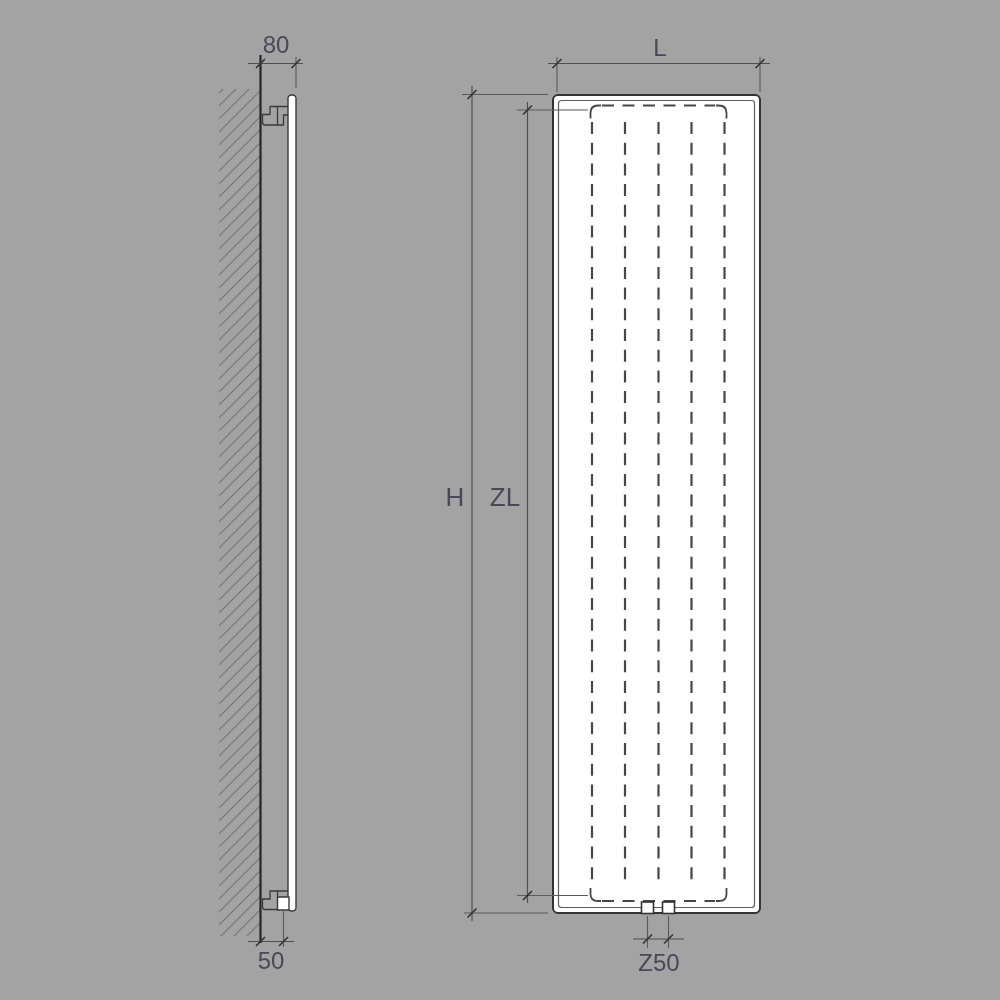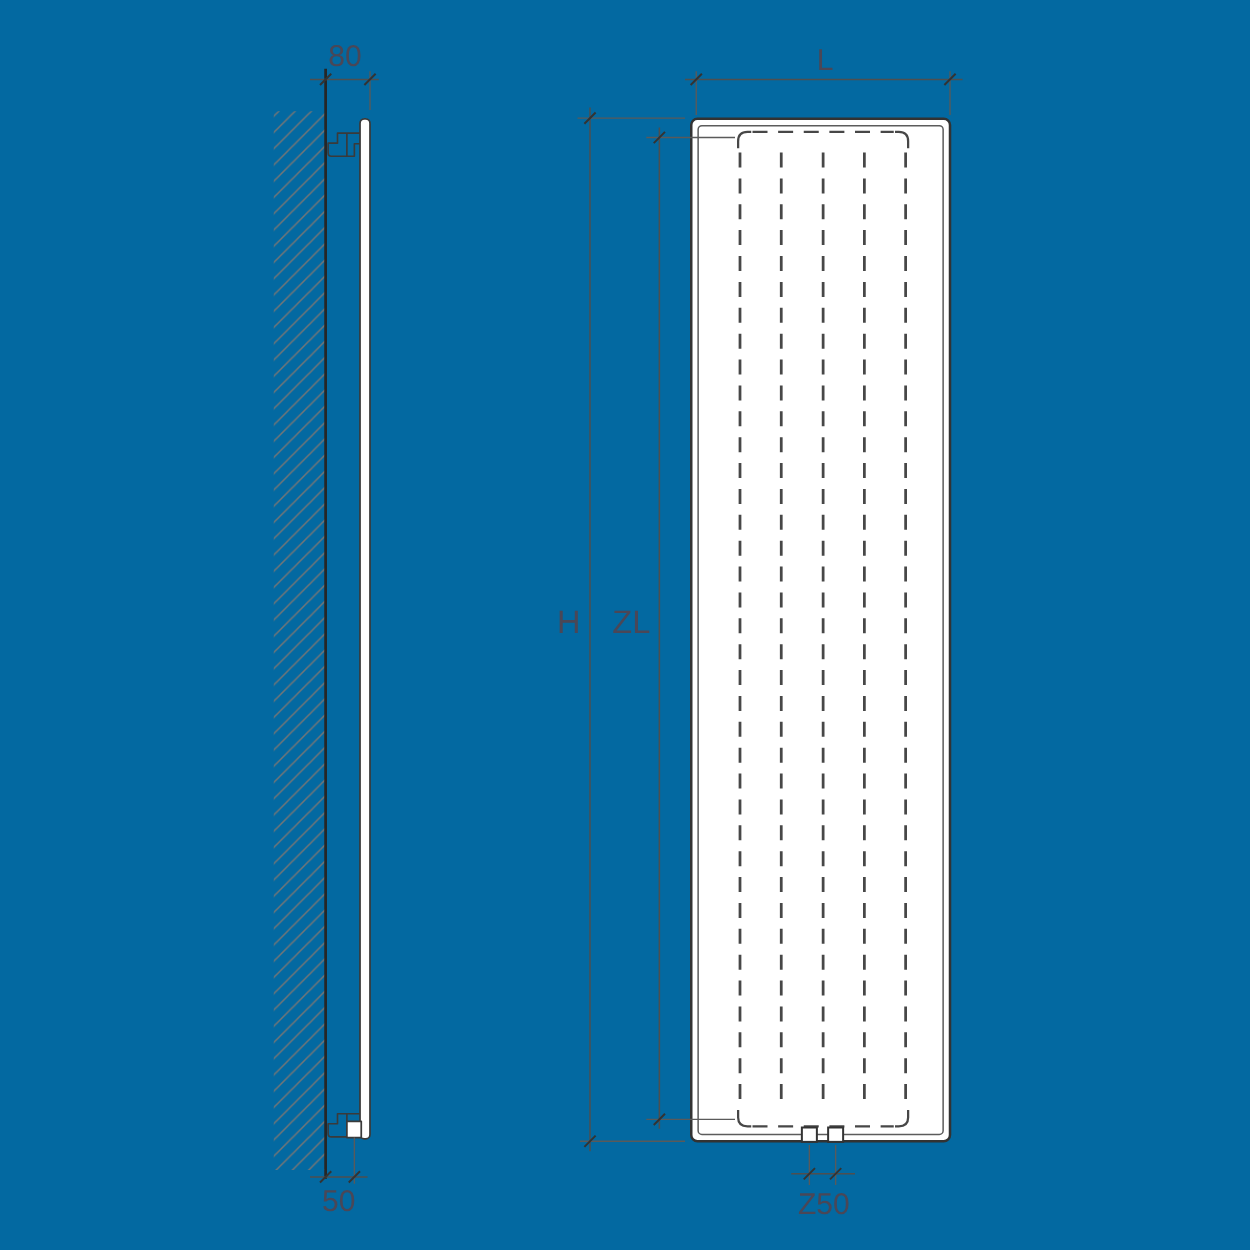--- a/index.html
+++ b/index.html
@@ -4,21 +4,21 @@
 <style>
   html, body {
     margin: 0;
     padding: 0;
     background: #ffffff;
   }
   .canvas {
     position: relative;
     width: 1000px;
     height: 1000px;
-    background: #0369a1;
+    background: #a3a3a3;
     font-family: "Liberation Sans", sans-serif;
     overflow: hidden;
   }
   svg { display: block; }
   text {
     font-family: "Liberation Sans", sans-serif;
     fill: #4a4757;
   }
   .dim-label   { font-size: 24px; }
   .dim-label-lg{ font-size: 26px; }

